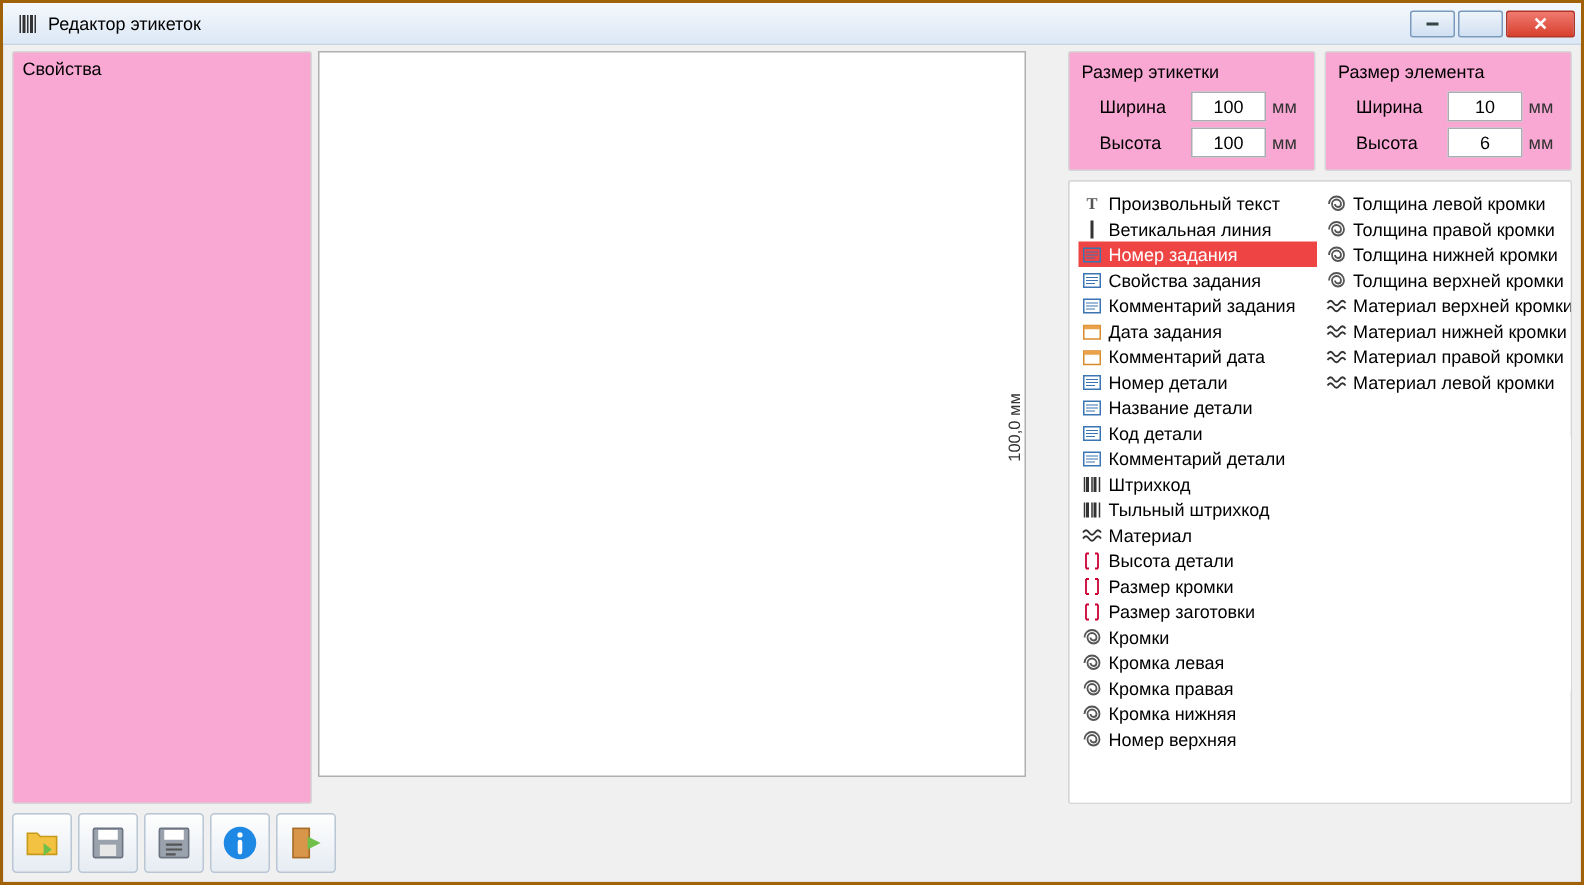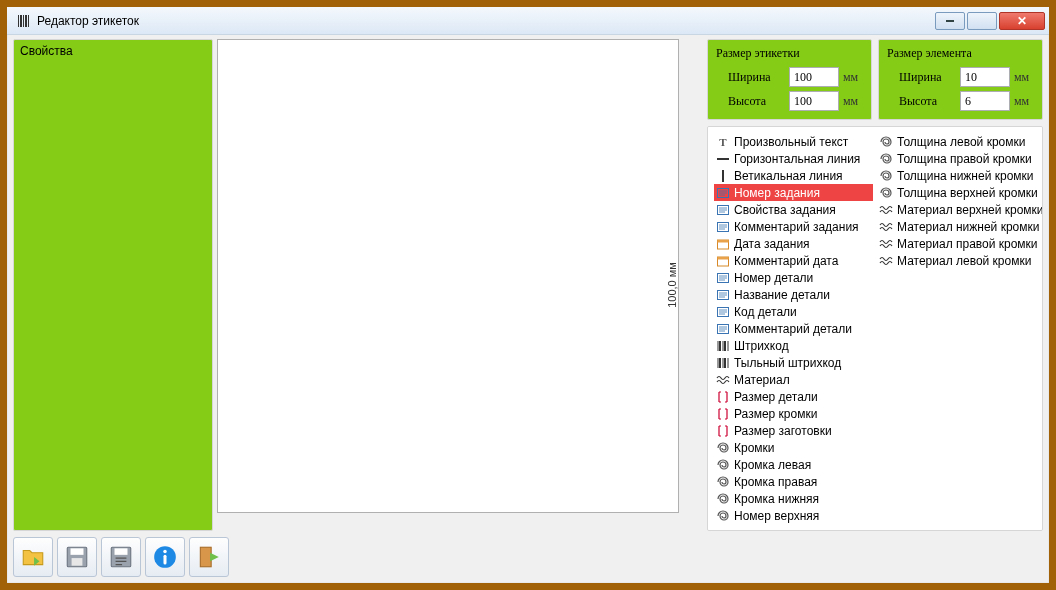--- a/index.html
+++ b/index.html
@@ -6,21 +6,21 @@
   body {
     margin: 0;
     font-family: "Segoe UI", Tahoma, sans-serif;
     font-size: 12px;
     background: #fff;
     overflow: hidden;
   }
   .window {
     width: 1056px;
     height: 590px;
-    border: 7px solid #a16207;
+    border: 2px solid #a16207;
     background: #f0f0f0;
     display: flex;
     flex-direction: column;
     box-shadow: 0 0 1px rgba(0,0,0,0.3) inset;
   }
   .titlebar {
     height: 28px;
     background: linear-gradient(#f4f8fc, #dce8f6);
     border-bottom: 1px solid #c8d5e3;
     display: flex;
@@ -60,21 +60,21 @@
   .min-line { width:8px; height:2px; background:#344; }
 
   .client {
     flex: 1;
     display: flex;
     padding: 4px 6px 6px 6px;
     gap: 4px;
   }
   .panel {
     border: 1px solid #d6d6d6;
-    background: #84cc16;
+    background: #f9a8d4;
     border-radius: 2px;
     position: relative;
   }
   .props-panel {
     width: 200px;
     display: flex;
     flex-direction: column;
   }
   .props-panel .label {
     padding: 4px 6px;
@@ -112,30 +112,29 @@
     flex-direction: column;
     gap: 6px;
   }
   .size-row {
     display: flex;
     gap: 6px;
   }
   .size-group {
     flex:1;
     padding: 4px 8px 8px 8px;
-    font-family: Liberation Serif, serif;
   }
   .grp-title { margin: 2px 0 6px 0; }
   .field-row {
     display:flex; align-items:center; gap:4px; margin-top:4px;
   }
   .field-row .lbl { flex:1;margin-left:12px; }
   .field-row input {
     width: 50px;
-    text-align: left;
+    text-align: center;
     border: 1px solid #abadb3;
     padding: 2px 4px;
     font: inherit;
     height: 20px;
   }
   .field-row .unit { width: 20px; color:#333; }
 
   .elem-panel {
     flex:1;
     background: #fff;
@@ -262,28 +261,20 @@
           <div class="elem-col" id="elem-left">
               <div class="elem-item">
                 <span class="ico">
                   <span style="font-family:serif;font-weight:bold;color:#555">T</span>
                 </span>
                 <span>Произвольный текст</span>
               </div>
               <div class="elem-item">
                 <span class="ico">
                   <svg viewBox="0 0 14 14">
-                    <line x1="1" y1="7" x2="13" y2="7" stroke="#333" stroke-width="2"></line>
-                  </svg>
-                </span>
-                <span>Горизонтальная линия</span>
-              </div>
-              <div class="elem-item">
-                <span class="ico">
-                  <svg viewBox="0 0 14 14">
                     <line x1="7" y1="1" x2="7" y2="13" stroke="#333" stroke-width="2"></line>
                   </svg>
                 </span>
                 <span>Ветикальная линия</span>
               </div>
               <div class="elem-item selected">
                 <span class="ico">
                   <svg viewBox="0 0 14 14">
                     <rect x="1.5" y="2.5" width="11" height="9" class="box-icon"></rect>
                     <line x1="3" y1="5" x2="11" y2="5" stroke="#3a74b3" stroke-width="0.8"></line>
@@ -412,21 +403,21 @@
                   </svg>
                 </span>
                 <span>Материал</span>
               </div>
               <div class="elem-item">
                 <span class="ico">
                   <svg viewBox="0 0 14 14">
                     <path class="bracket-icon" d="M3 2 v10 M3 2 h2 M3 12 h2 M11 2 v10 M11 2 h-2 M11 12 h-2"></path>
                   </svg>
                 </span>
-                <span>Размер детали</span>
+                <span>Высота детали</span>
               </div>
               <div class="elem-item">
                 <span class="ico">
                   <svg viewBox="0 0 14 14">
                     <path class="bracket-icon" d="M3 2 v10 M3 2 h2 M3 12 h2 M11 2 v10 M11 2 h-2 M11 12 h-2"></path>
                   </svg>
                 </span>
                 <span>Размер кромки</span>
               </div>
               <div class="elem-item">

